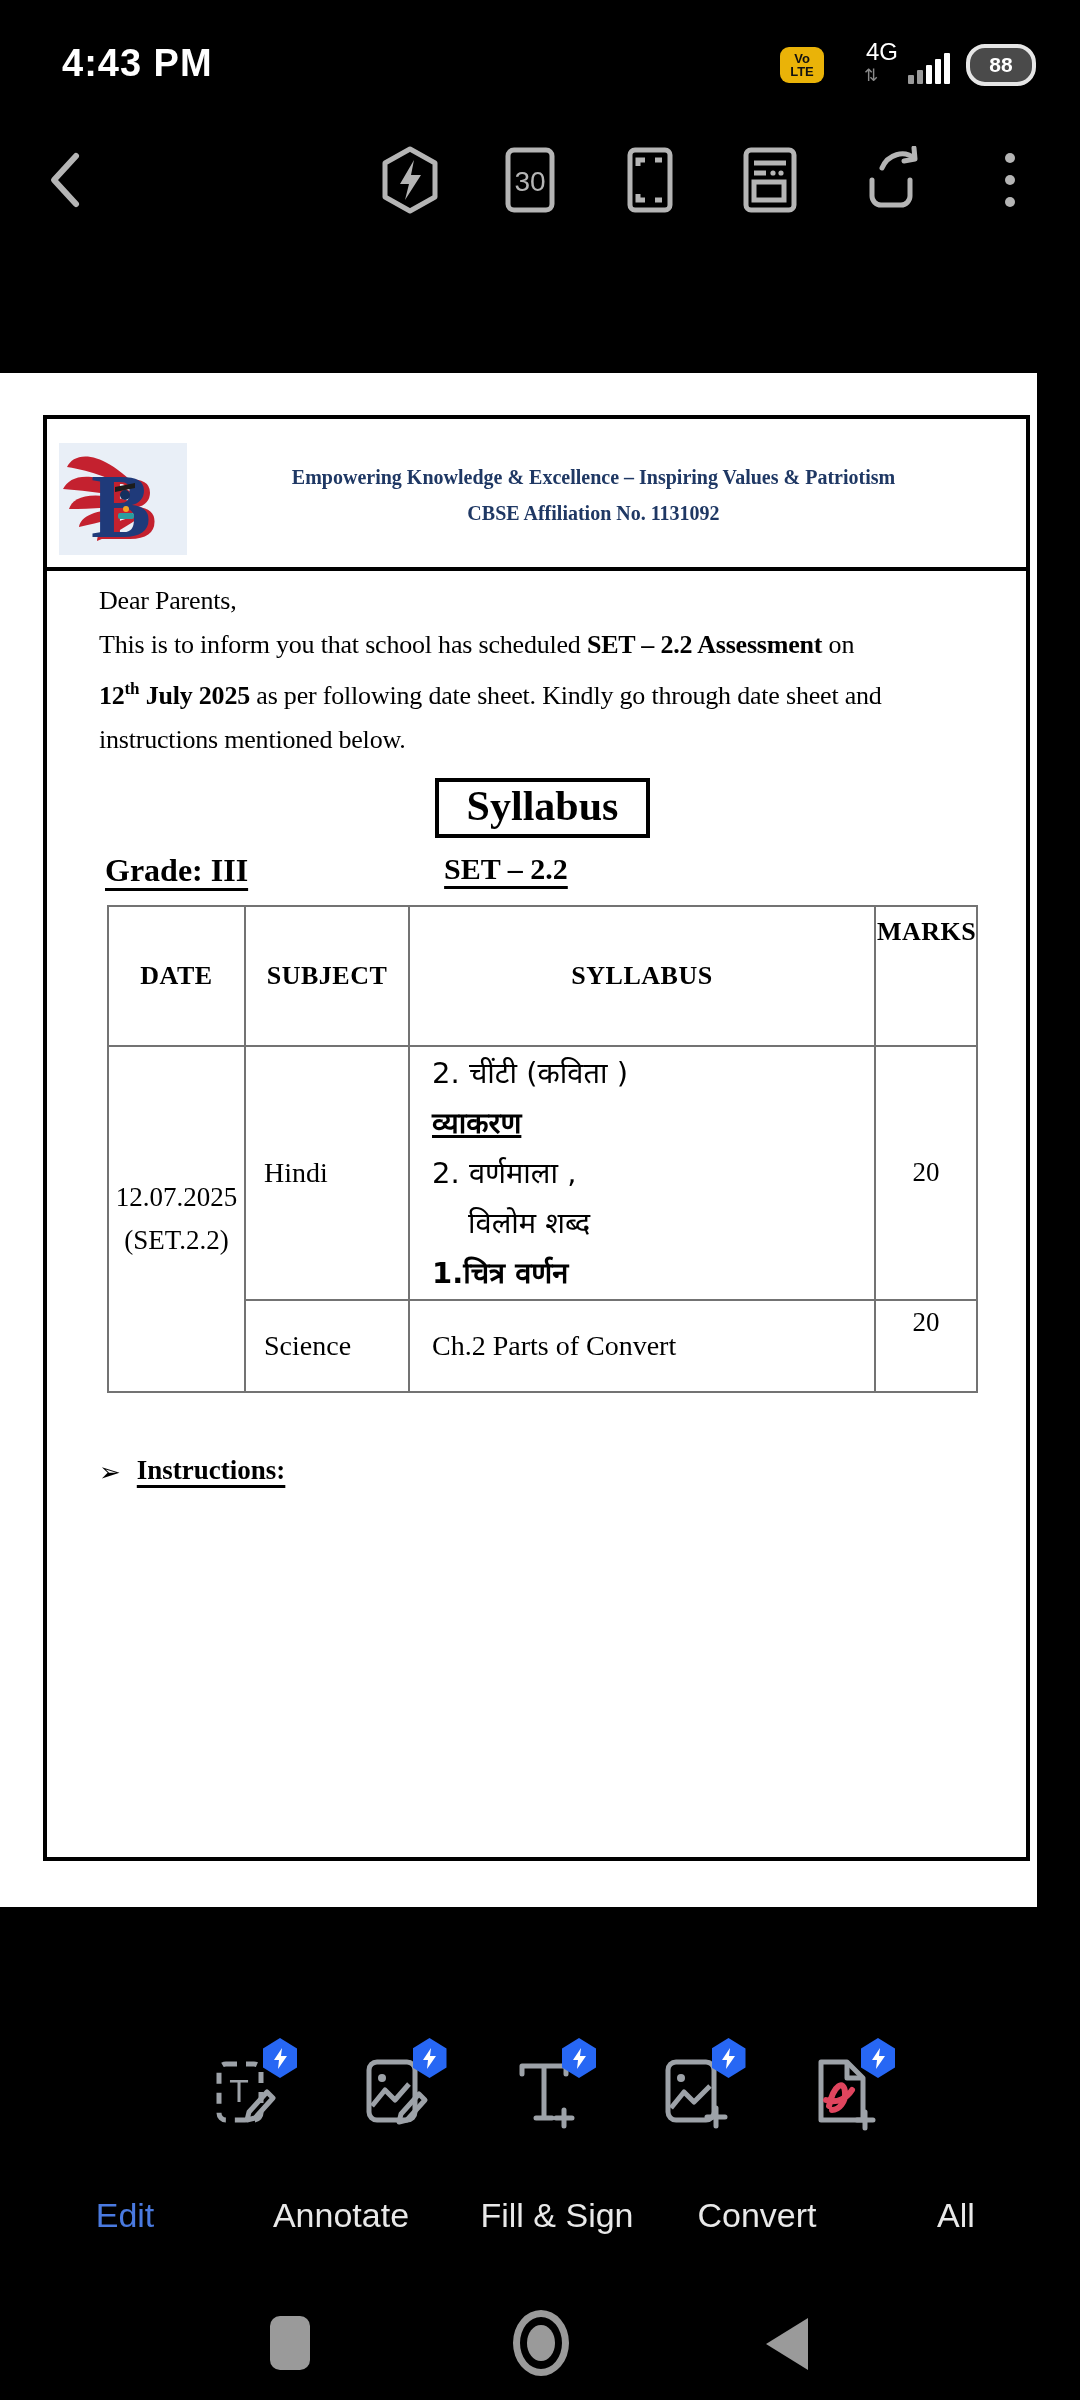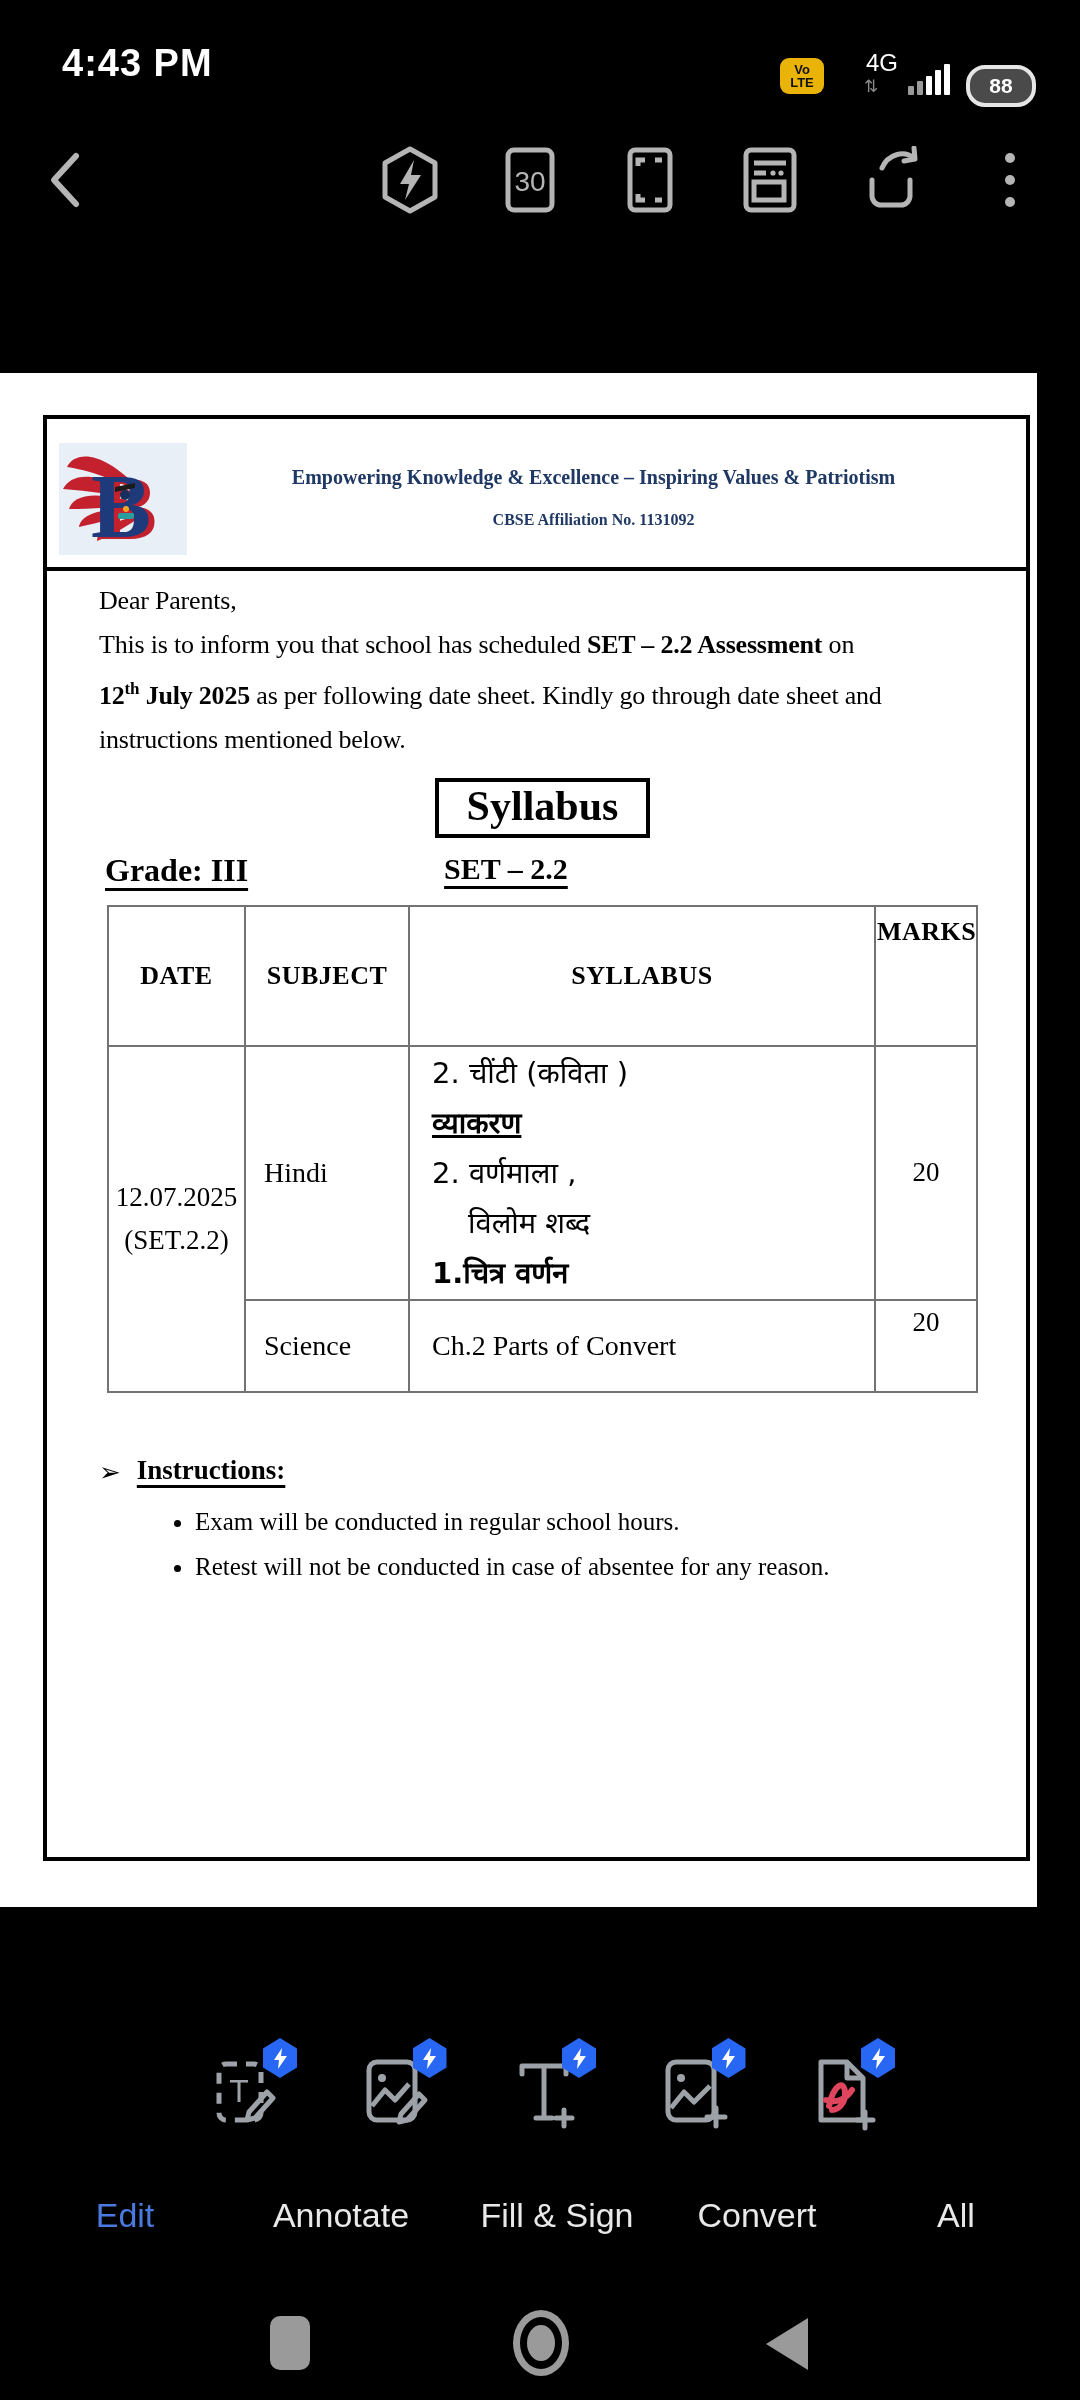--- a/index.html
+++ b/index.html
@@ -13,39 +13,39 @@
   .volte{width:44px;height:36px;background:#eab308;border-radius:9px;display:flex;flex-direction:column;
          align-items:center;justify-content:center;line-height:1;}
   .volte span{font-size:13px;font-weight:700;color:#111;}
   .sig{position:relative;width:86px;height:42px;margin-left:24px;}
   .sig .g4{position:absolute;left:2px;top:-6px;color:#fff;font-size:24px;font-weight:400;}
   .sig .duo{position:absolute;left:0px;bottom:0px;color:#8a8a8a;font-size:17px;}
   .bars{position:absolute;right:0;bottom:2px;display:flex;align-items:flex-end;gap:3px;}
   .bars i{display:block;width:6px;background:#fff;border-radius:1px;}
   .bars i.dim{background:#9a9a9a;}
   .battery{width:62px;height:34px;border:4px solid #e6e6e6;border-radius:19px;background:#4a4a4a;
-           display:flex;align-items:center;justify-content:center;margin-top:21px;}
+           display:flex;align-items:center;justify-content:center;}
   .battery span{color:#fff;font-size:21px;font-weight:700;}
 
   
   .toolbar{position:absolute;top:138px;left:0;right:0;height:84px;}
   .tb-back{position:absolute;left:46px;top:10px;width:48px;height:64px;display:flex;align-items:center;}
   .tb-group{position:absolute;right:38px;top:0;display:flex;gap:56px;}
   .tb-btn{width:64px;height:84px;display:flex;align-items:center;justify-content:center;}
   .tb-btn svg{display:block;}
 
   
   .doc{position:absolute;top:373px;left:0;width:1037px;height:1534px;background:#fff;}
   .page-frame{position:absolute;top:42px;left:43px;right:7px;bottom:46px;border:4px solid #000;}
   .doc-header{display:flex;align-items:flex-start;padding:24px 26px 0 12px;}
   .logo{width:128px;height:112px;flex:0 0 auto;}
   .header-text{flex:1;text-align:center;padding-top:14px;}
   .school-name{font-family:"Liberation Serif",serif;font-weight:700;font-size:44px;color:#C00000;line-height:1.1;}
   .tagline{font-family:"Liberation Serif",serif;font-weight:700;font-size:20px;color:#1F3864;margin-top:9px;}
-  .affiliation{font-family:"Liberation Serif",serif;font-weight:700;font-size:16px;color:#1F3864;margin-top:22px;}
+  .affiliation{font-family:"Liberation Serif",serif;font-weight:700;font-size:20px;color:#1F3864;margin-top:13px;}
   .header-rule{border-top:4px solid #000;margin-top:12px;}
   .doc-body{padding:8px 40px 0 52px;font-family:"Liberation Serif",serif;color:#000;}
   .doc-body p{margin:0;font-size:26px;line-height:44px;letter-spacing:-0.2px;white-space:nowrap;}
   .doc-body p b{font-weight:700;}
   sup{font-size:17px;}
   .syl-box-wrap{text-align:center;margin-top:16px;}
   .syl-box{display:inline-block;border:4px solid #000;font-family:"Liberation Serif",serif;
            font-weight:700;font-size:42px;line-height:1.15;padding:0 28px 4px 28px;}
   .grade-row{display:flex;margin-top:14px;font-family:"Liberation Serif",serif;font-weight:700;}
   .grade{font-size:32px;text-decoration:underline;text-decoration-thickness:3px;text-underline-offset:7px;margin-left:6px;}
@@ -257,24 +257,20 @@
             <td class="marks-top">20</td>
           </tr>
         </tbody>
           </table>
 
         <div class="instr">
           <div class="instr-head">
             <span class="instr-arrow">➢</span>
             <span class="instr-title">Instructions:</span>
           </div>
-          <ul>
-            <li>Exam will be conducted in regular school hours.</li>
-            <li>Retest will not be conducted in case of absentee for any reason.</li>
-          </ul>
         </div>
       </div>
     </div>
   </div>
 
 
   <div class="tools">
     <div class="tool">
       <svg width="68" height="80" viewBox="0 0 68 80">
         <rect x="6" y="12" width="42" height="56" rx="7" fill="none" stroke="#9da2a8" stroke-width="5" stroke-dasharray="11 9"></rect>

